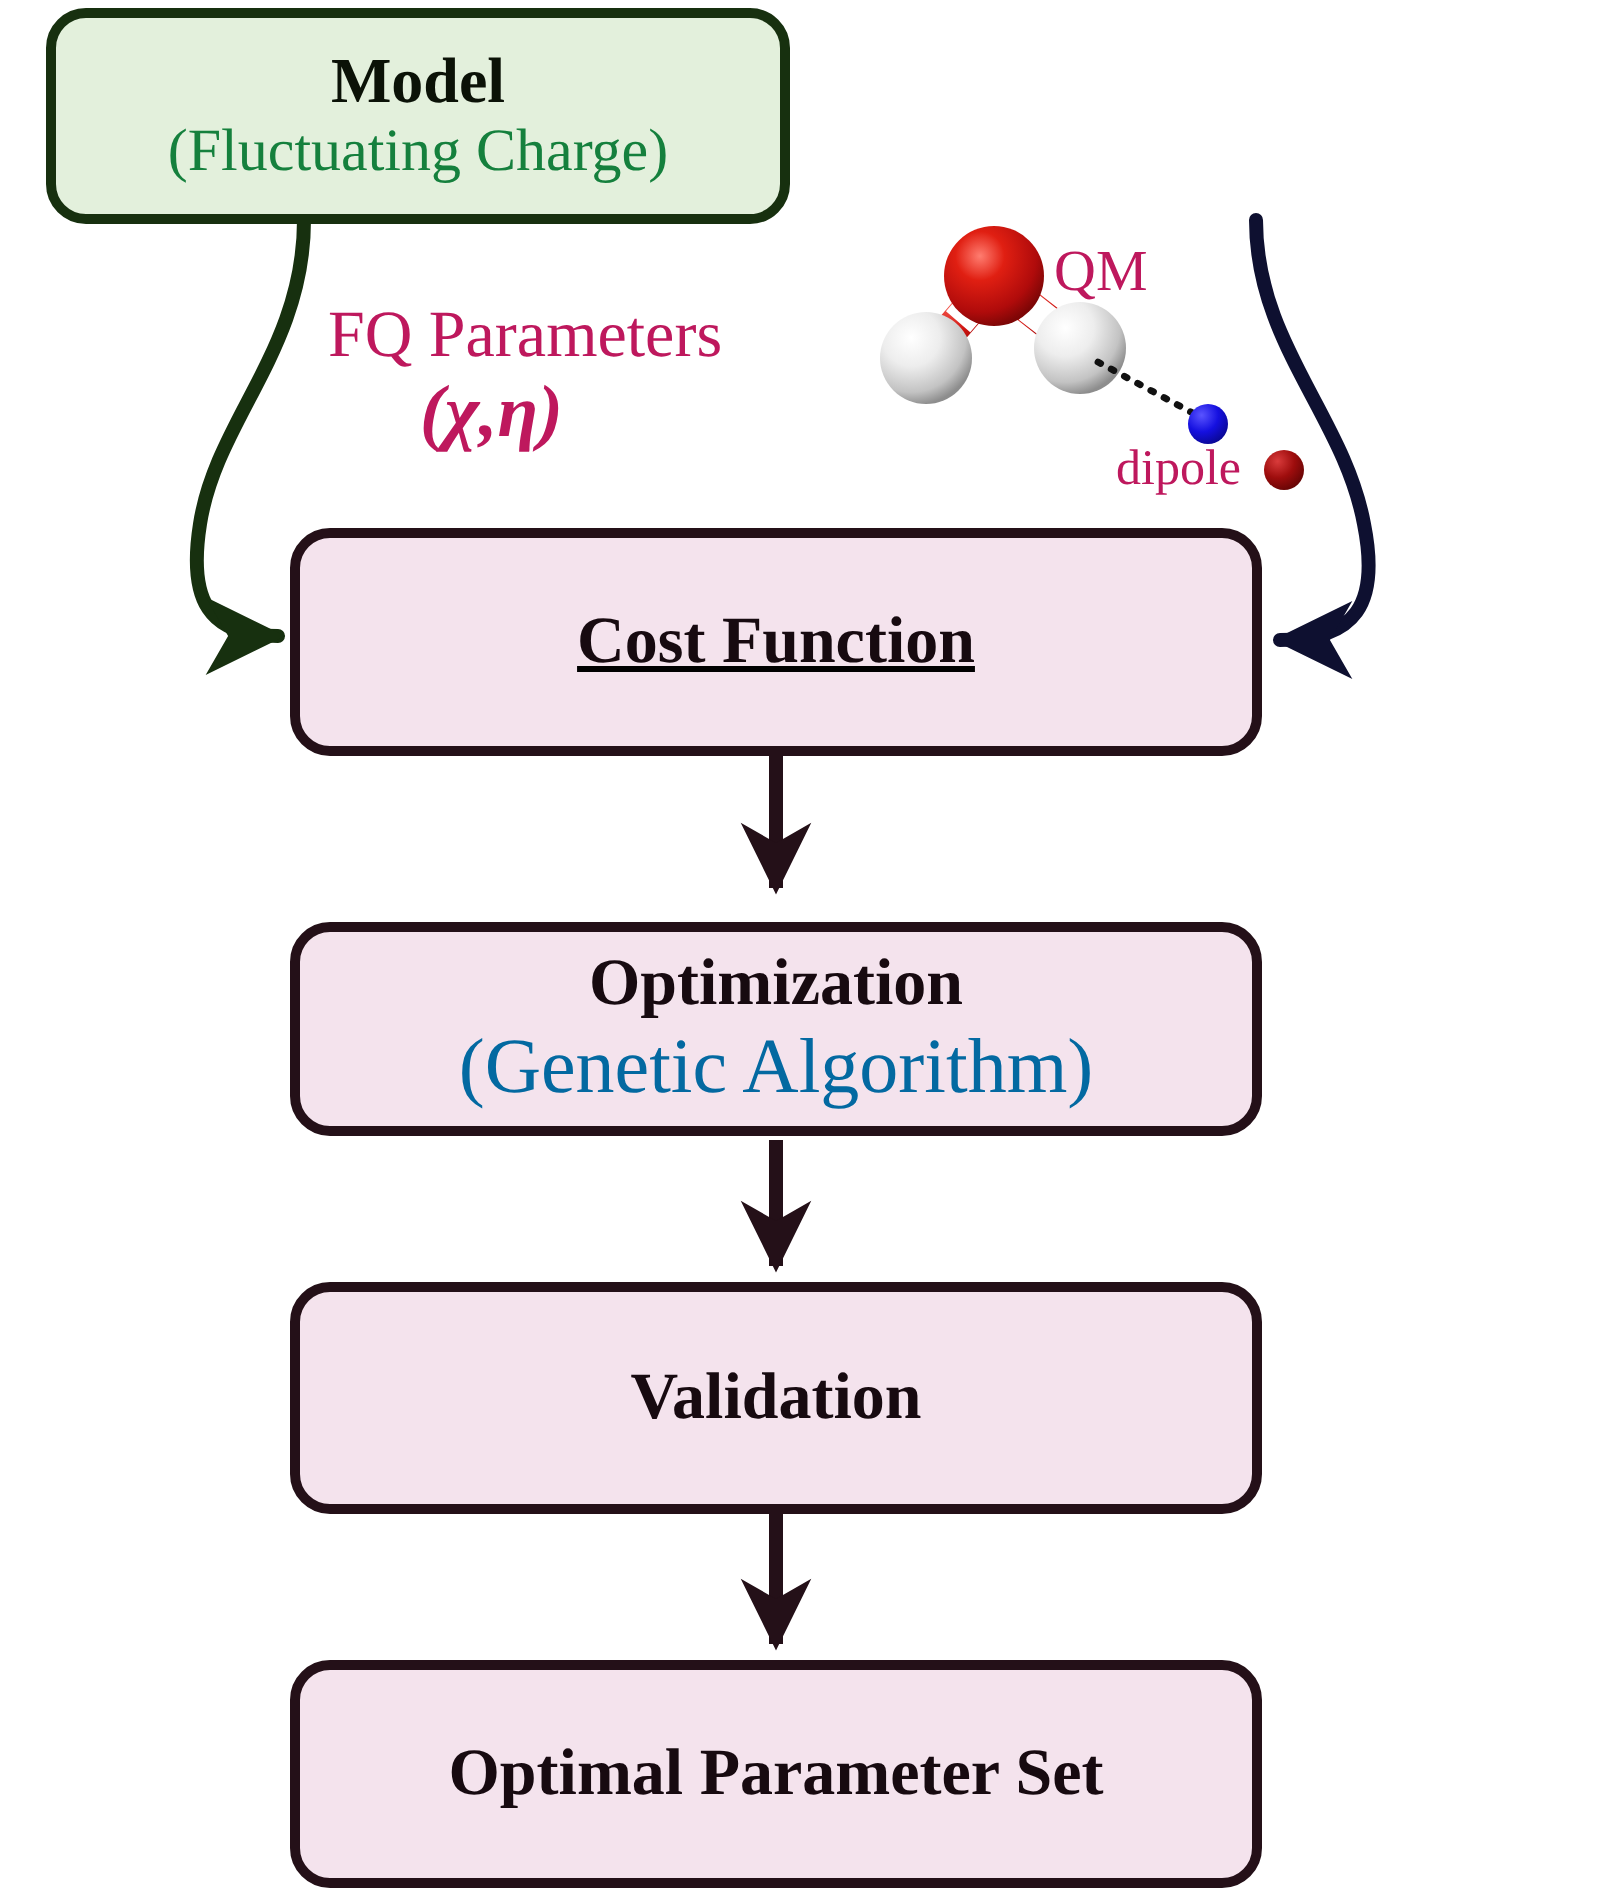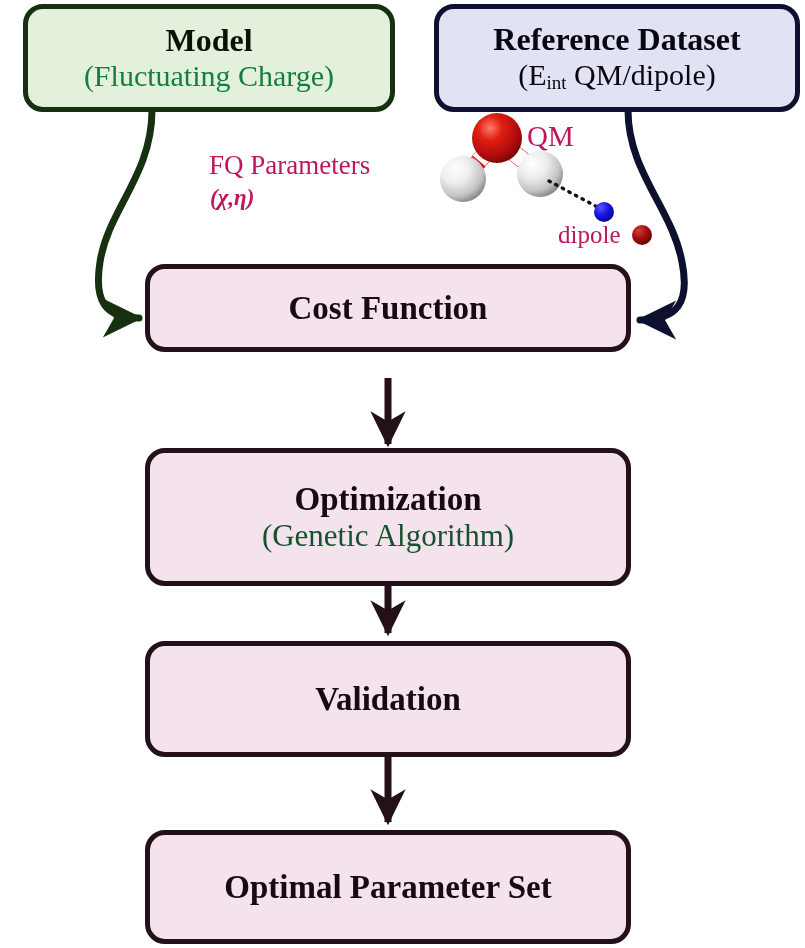--- a/index.html
+++ b/index.html
@@ -59,42 +59,41 @@
   #refdata-box .ln2 sub { font-size: 19px; vertical-align: -4px; }
 
   .pinkbox {
     background: #f4e3ed;
     border: 5px solid #241018;
     border-radius: 20px;
     left: 145px;
     width: 486px;
   }
   .pinkbox .ln1 { font-size: 33px; color: #170a10; }
-  .pinkbox .ln2 { font-size: 31px; color: #14532d; }
-
-  #cost-box  { top: 264px; height: 88px; }
-  #opt-box   { top: 448px; height: 138px; }
+  .pinkbox .ln2 { font-size: 39px; color: #0369a1; }
+
+  #cost-box  { top: 264px; height: 114px; text-decoration: underline; }
+  #opt-box   { top: 461px; height: 107px; }
   #opt-box .ln1 { margin-bottom: 3px; }
   #valid-box { top: 641px; height: 116px; }
   #final-box { top: 830px; height: 114px; }
 
   
   .flabel {
     position: absolute;
     white-space: nowrap;
     color: #be185d;
   }
   #fq-label {
     left: 164px; top: 150px;
-    font-size: 27px;
-    margin-left: 45px;
+    font-size: 33px;
   }
   #fq-symbols {
     left: 210px; top: 185px;
-    font-size: 23px;
+    font-size: 37px;
     font-weight: bold;
     font-style: italic;
   }
   #qm-label {
     left: 527px; top: 120px;
     font-size: 29px;
   }
   #dipole-label {
     left: 558px; top: 221px;
     font-size: 25px;
@@ -186,24 +185,20 @@
 
     <circle cx="604" cy="212" r="10" fill="url(#g-blue)"></circle>
     <circle cx="642" cy="235" r="10" fill="url(#g-dred)"></circle>
   </svg>
 
   <div class="node" id="model-box">
     <div class="ln1">Model</div>
     <div class="ln2">(Fluctuating Charge)</div>
   </div>
 
-  <div class="node" id="refdata-box">
-    <div class="ln1">Reference Dataset</div>
-    <div class="ln2"><span>(E</span><sub>int</sub><span> QM/dipole)</span></div>
-  </div>
 
   <div class="node pinkbox" id="cost-box">
     <div class="ln1">Cost Function</div>
   </div>
 
   <div class="node pinkbox" id="opt-box">
     <div class="ln1">Optimization</div>
     <div class="ln2">(Genetic Algorithm)</div>
   </div>
 

